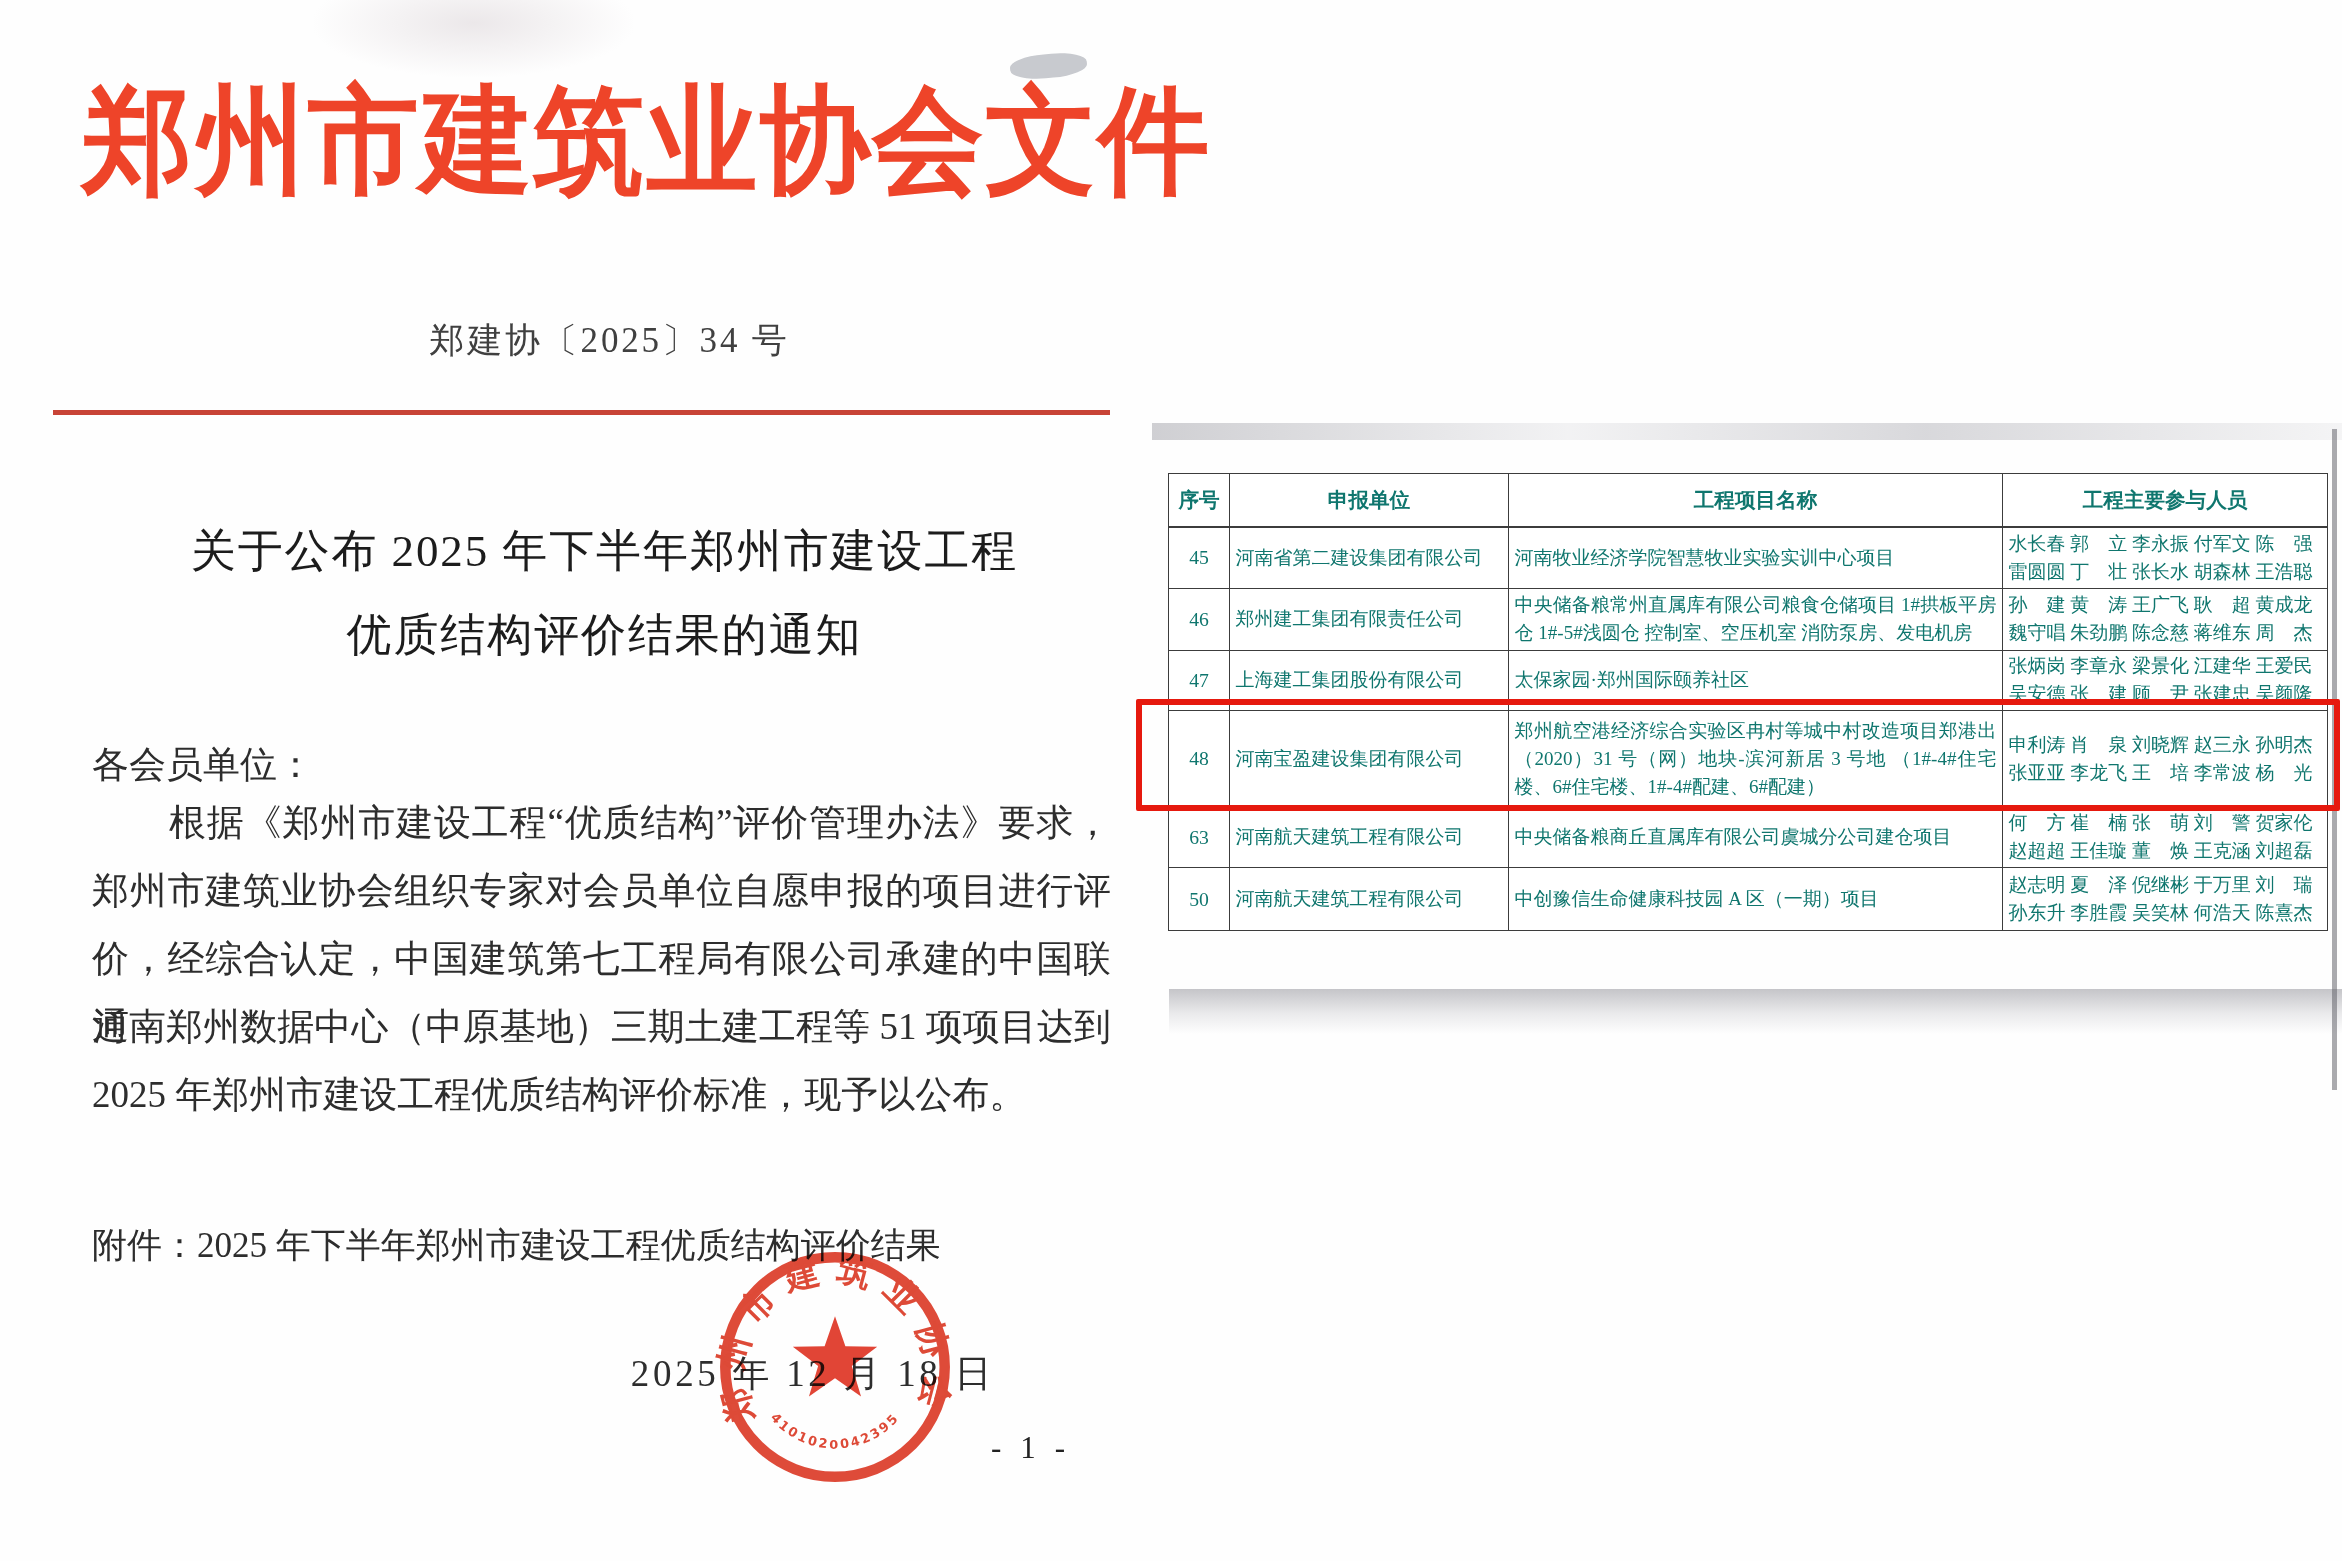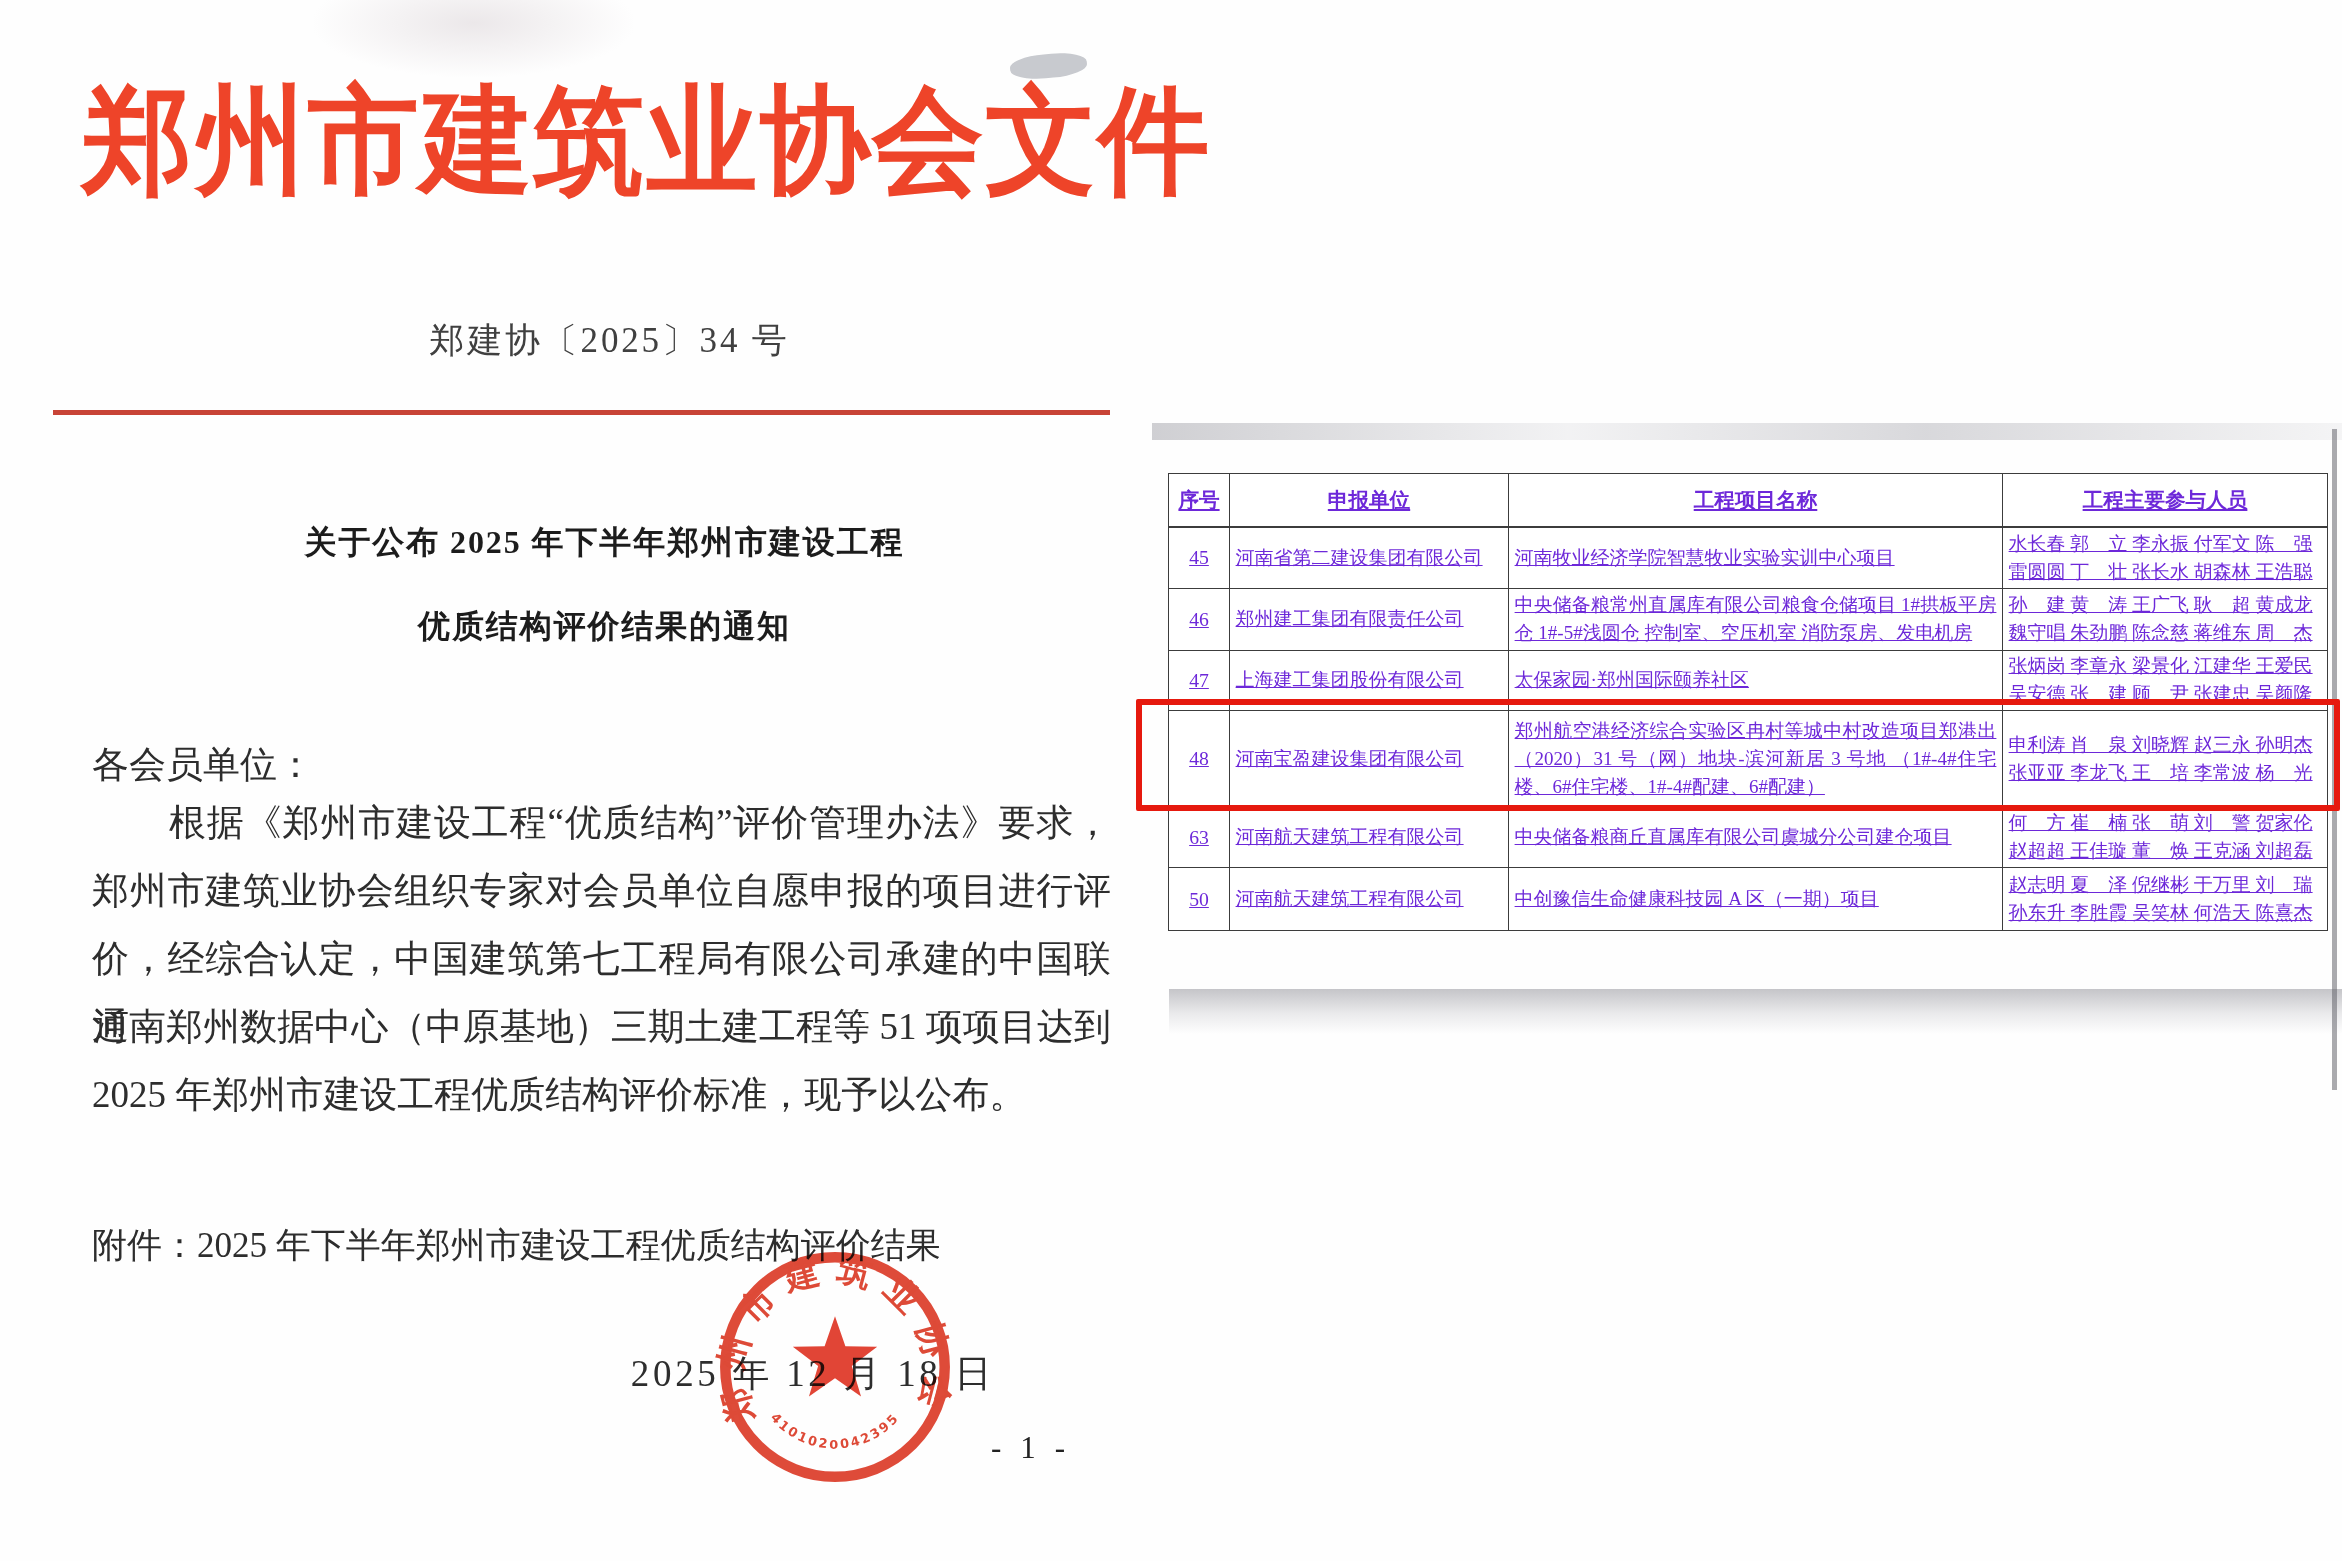--- a/index.html
+++ b/index.html
@@ -4,21 +4,21 @@
 <style>
   html,body{margin:0;padding:0;background:#e9e9e9;}
   .canvas{position:relative;width:2342px;height:1562px;background:#fefefe;overflow:hidden;
           font-family:"Liberation Serif","DejaVu Serif",serif;color:#2d2d2d;}
   .abs{position:absolute;}
   
   .org-title{left:82px;top:62px;width:1057px;text-align:center;font-size:111px;font-weight:900;
              color:#ee4429;letter-spacing:1.9px;transform:scaleY(1.06);transform-origin:top;white-space:nowrap;}
   .doc-number{left:141px;top:317px;width:937px;text-align:center;font-size:35px;color:#404040;letter-spacing:2.8px;}
   .red-rule{left:53px;top:410px;width:1057px;height:4.7px;background:#c84437;}
-  .notice-title{left:66px;width:1077px;text-align:center;font-size:32px;font-weight:bold;color:#1c1c1c;letter-spacing:1.9px;}
+  .notice-title{left:66px;width:1077px;text-align:center;font-size:45px;font-weight:normal;color:#1c1c1c;letter-spacing:1.9px;}
   .nt1{top:521px;} .nt2{top:605px;}
   .salutation{left:92px;top:740px;font-size:37px;}
   .body-block{left:92px;top:789px;width:1019px;font-size:37px;line-height:68px;}
   .bline{height:68px;white-space:nowrap;}
   .just{text-align:justify;text-align-last:justify;white-space:normal;}
   .indent{text-indent:77px;}
   .attachment{left:92px;top:1222px;font-size:35px;}
   .doc-date{left:579px;top:1349px;width:468px;text-align:center;font-size:37px;letter-spacing:3.7px;}
   .page-num{left:991px;top:1430px;font-size:31px;letter-spacing:5.6px;color:#222;}
   .seal{left:714px;top:1246px;width:242px;height:242px;mix-blend-mode:multiply;opacity:.92;}
@@ -27,21 +27,21 @@
             background:radial-gradient(ellipse at 50% 30%,rgba(205,195,200,.38),rgba(205,195,200,0) 72%);}
   .smudge-b{left:1010px;top:54px;width:77px;height:24px;border-radius:45%;
             background:rgba(145,150,160,.5);transform:rotate(-5deg);}
   .band-top{left:1152px;top:423px;width:1190px;height:17px;
             background:linear-gradient(90deg,rgba(150,150,158,.45),rgba(200,200,206,.22) 35%,rgba(160,160,168,.4) 65%,rgba(200,200,205,.18));}
   .band-bottom{left:1169px;top:989px;width:1173px;height:45px;
             background:linear-gradient(180deg,rgba(140,140,148,.5),rgba(175,175,182,.25) 55%,rgba(175,175,182,0));}
   .edge-line{left:2332px;top:429px;width:4.7px;height:661px;background:rgba(100,100,108,.55);}
   
   table.results{position:absolute;left:1168px;top:473px;width:1159px;border-collapse:collapse;
-                table-layout:fixed;font-size:19px;color:#6d28d9;background:#fff;text-decoration:underline;}
+                table-layout:fixed;font-size:19px;color:#0f766e;background:#fff;}
   table.results th,table.results td{border:1.9px solid #3c3c3c;vertical-align:middle;padding:1.9px 5.6px;}
   table.results th{font-size:20.6px;font-weight:bold;height:48px;text-align:center;border-bottom-width:2.8px;}
   td.cell-no{text-align:center;font-size:19.7px;}
   td.cell-company{padding-left:13px;line-height:26px;margin-top:23px;}
   td.cell-project{padding-left:13px;padding-right:9.4px;line-height:28px;text-align:justify;margin-left:27px;}
   td.cell-personnel{padding-left:9.4px;padding-right:5.6px;}
   td.cell-personnel div{line-height:28px;white-space:nowrap;}
   .highlight-box{left:1136px;top:699px;width:1204px;height:112px;border:6.6px solid #e6190e;
                  border-radius:1.9px;z-index:6;box-sizing:border-box;}
 </style>

